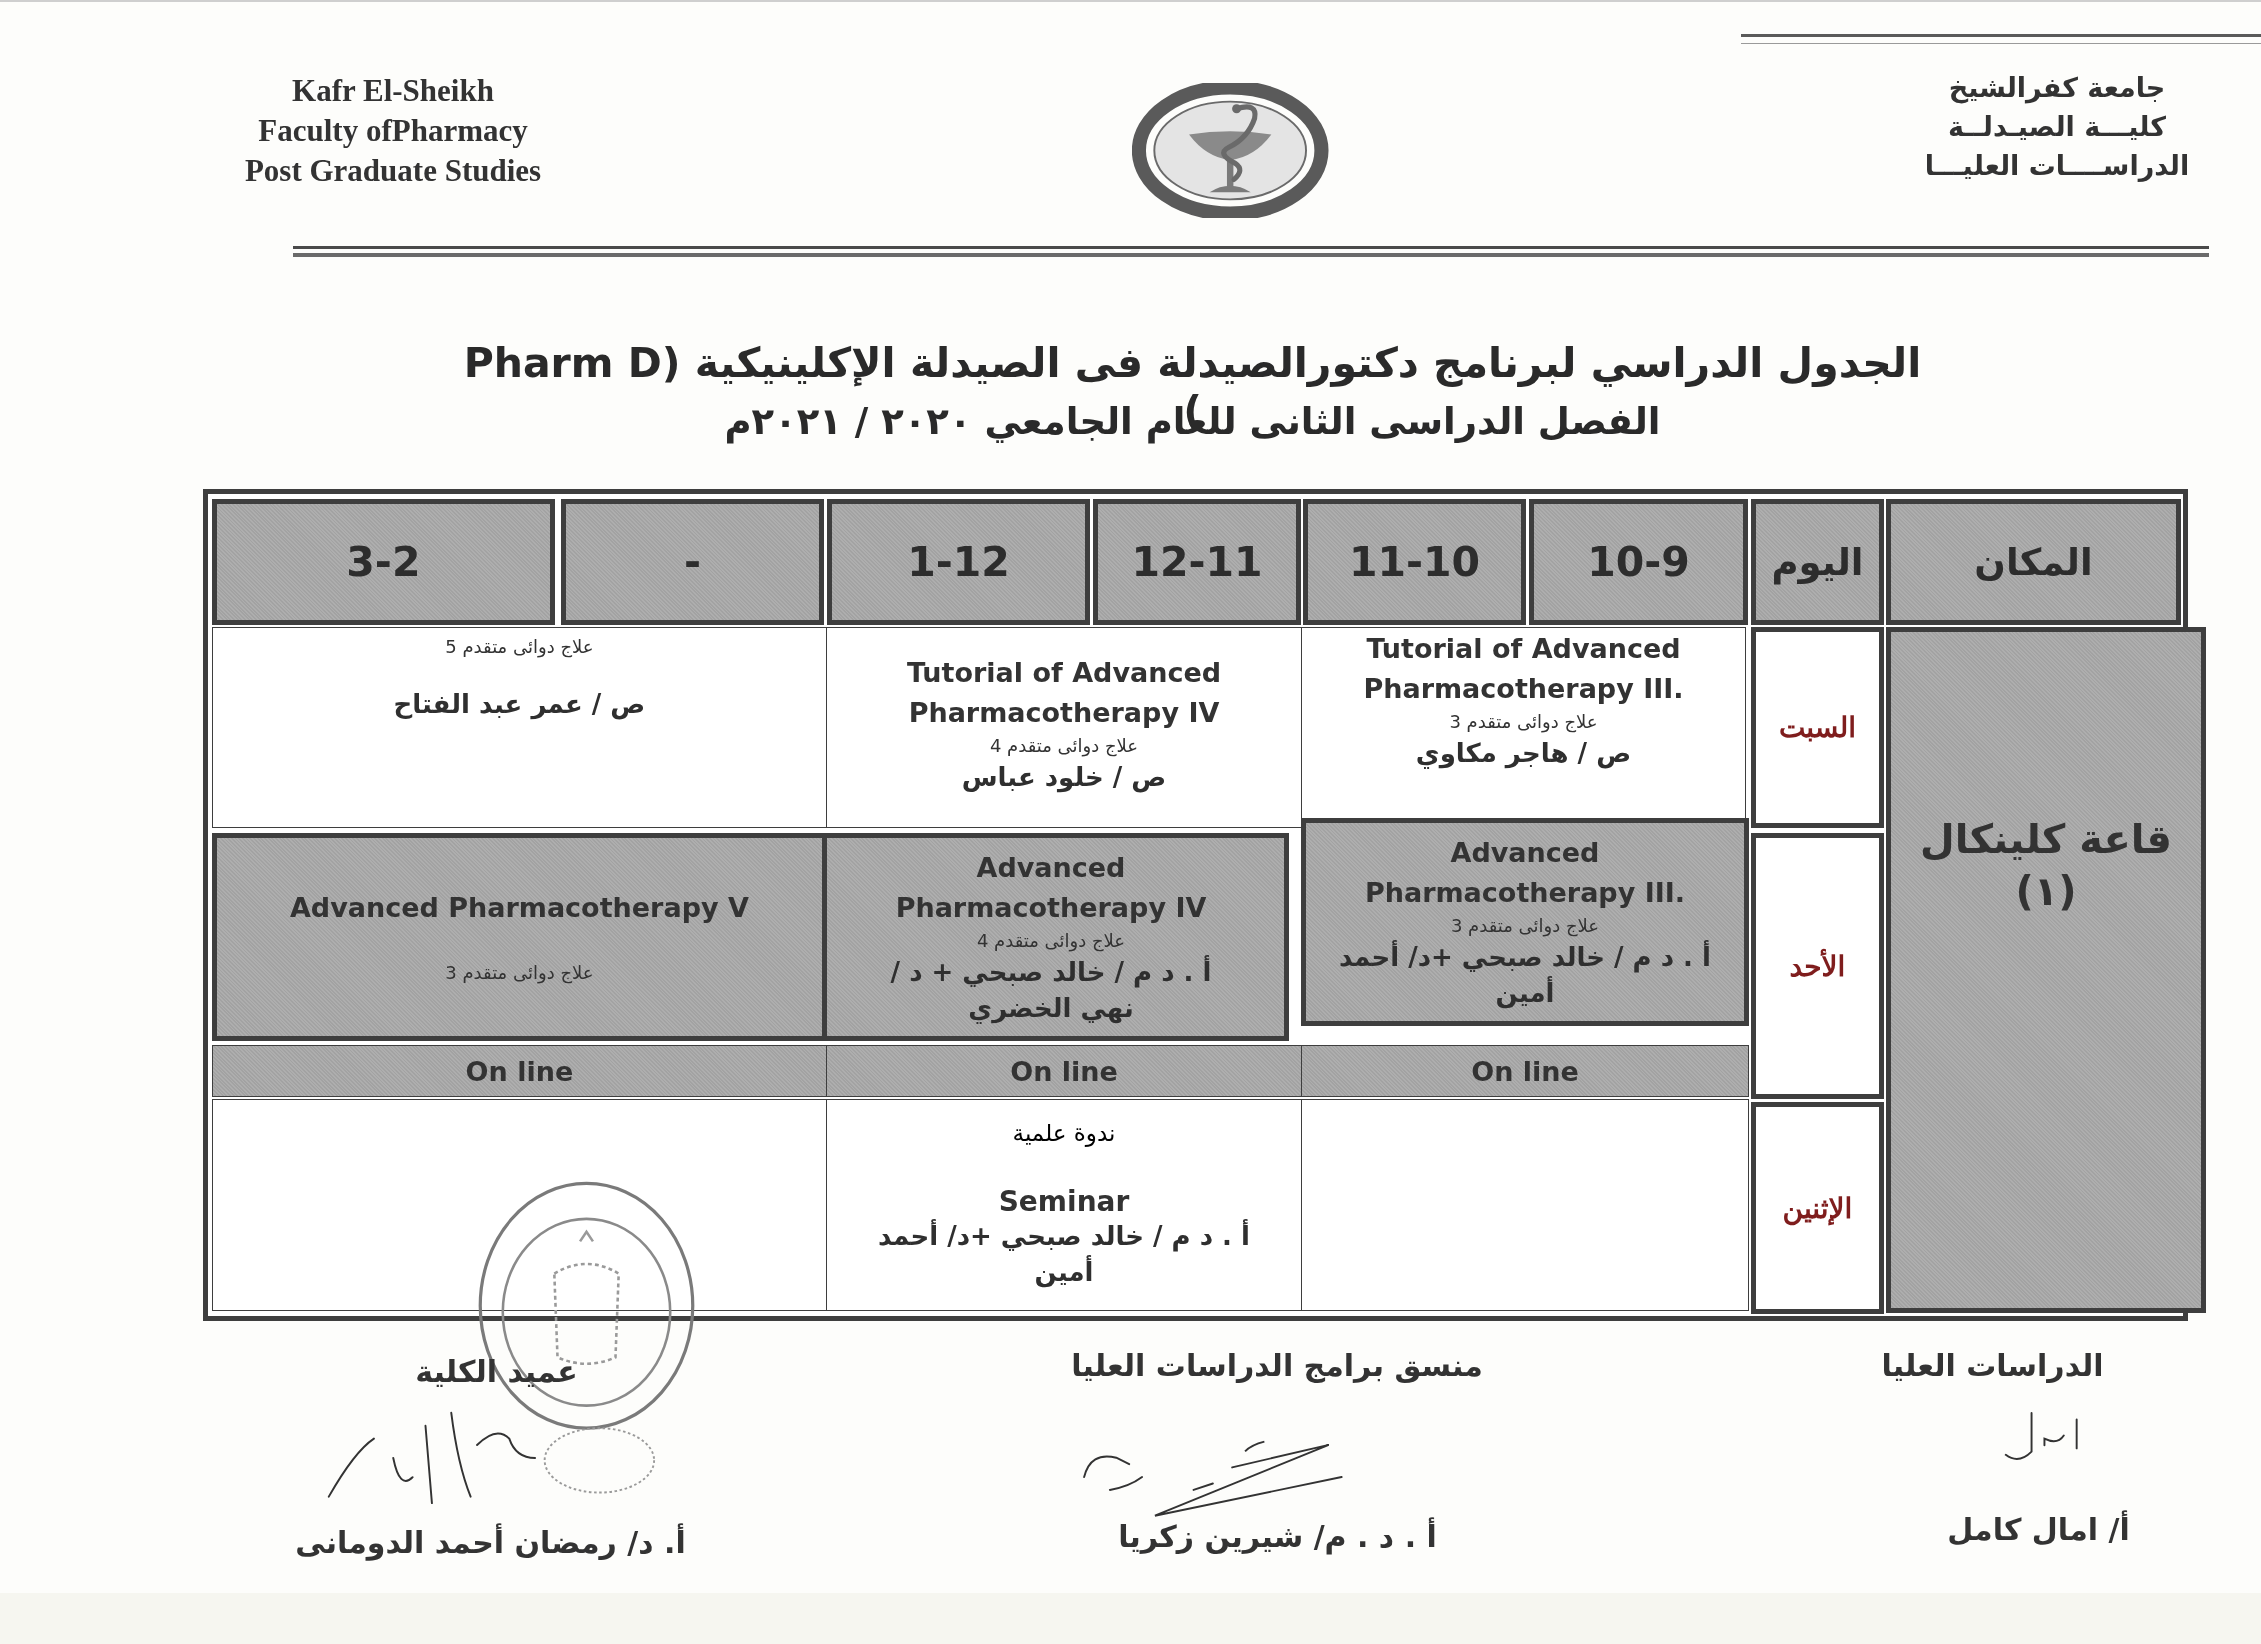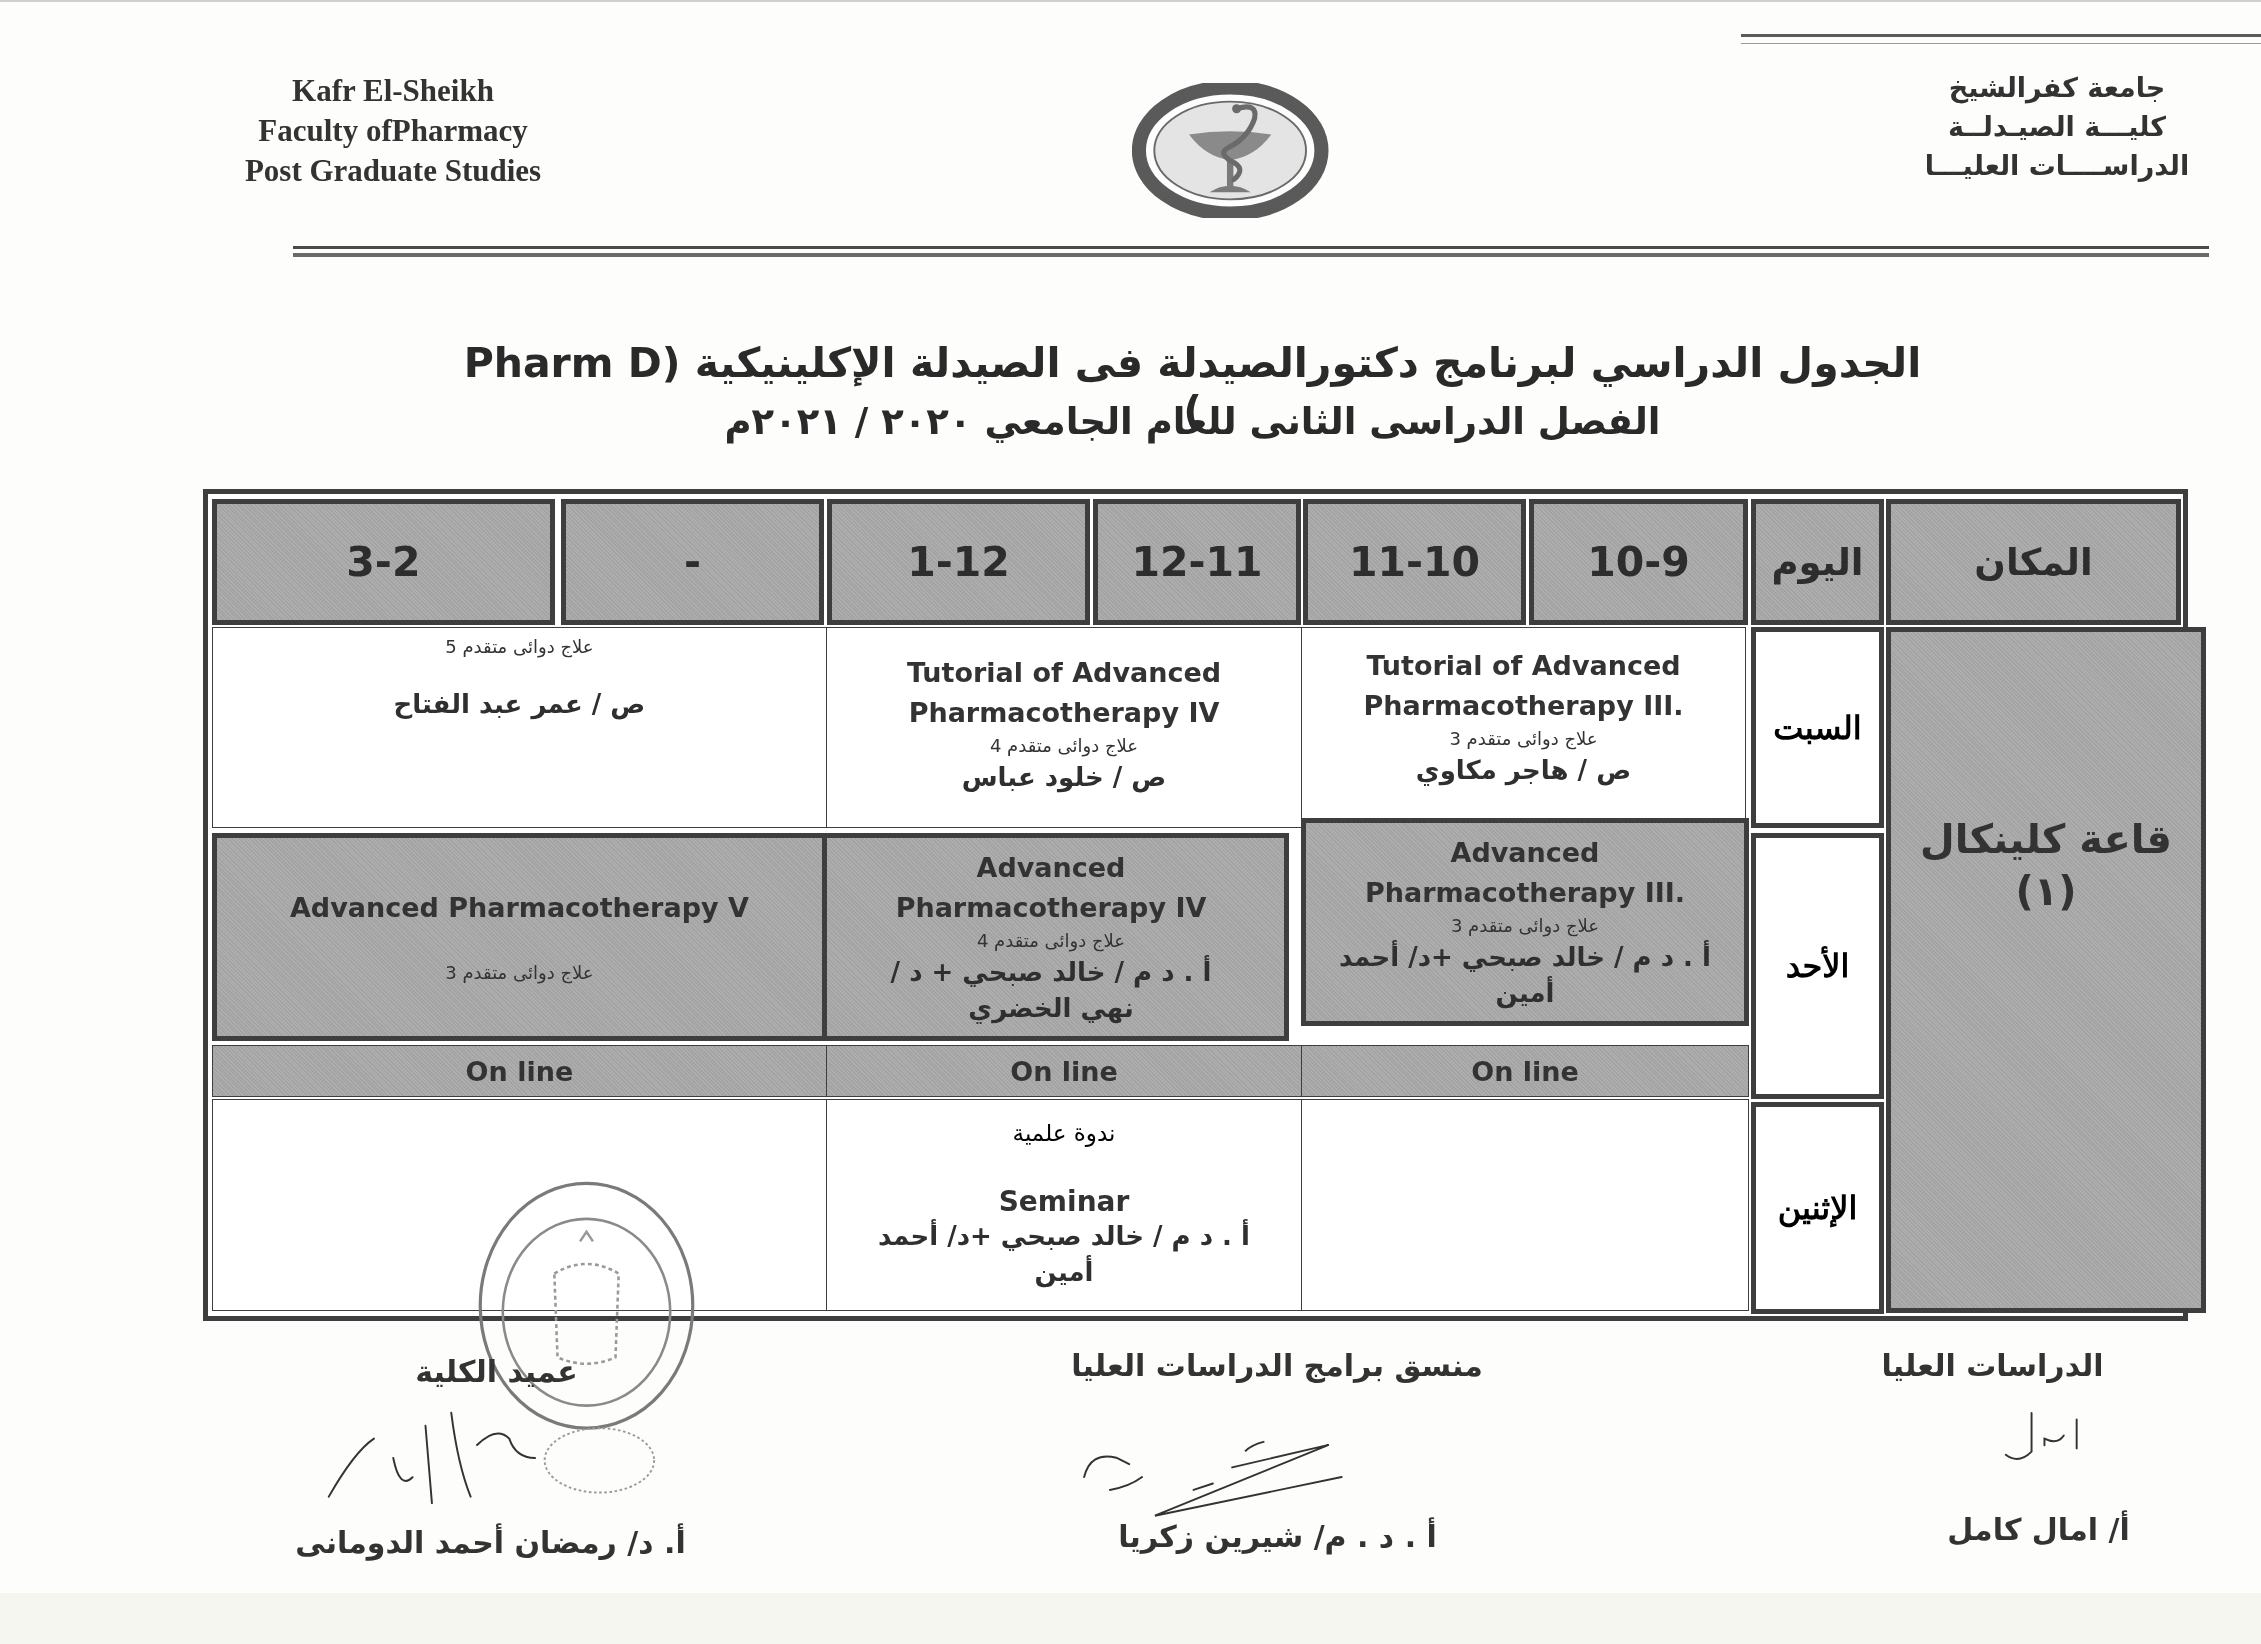--- a/index.html
+++ b/index.html
@@ -40,21 +40,21 @@
   .bd { border: 5.2px solid #3e3e3e; }
   .bd-thin { border: 1.3px solid #3e3e3e; }
 
   .hdr-text { font-family: "DejaVu Sans", sans-serif; font-weight: bold; font-size: 41px; color: #2d2d2d; }
   .hdr-ar { font-family: "DejaVu Sans", sans-serif; font-weight: bold; font-size: 37px; color: #2d2d2d; direction: rtl; }
 
   .course { font-family: "DejaVu Sans", sans-serif; font-weight: bold; font-size: 27px; line-height: 40px; color: #333; padding: 0 13px; }
   .course-ar { font-family: "DejaVu Sans", sans-serif; font-size: 18px; line-height: 26px; color: #333; direction: rtl; }
   .instructor { font-family: "DejaVu Sans", sans-serif; font-weight: bold; font-size: 26px; line-height: 36px; color: #2f2f2f; direction: rtl; padding: 0 19.3px; }
   .online { font-family: "DejaVu Sans", sans-serif; font-weight: bold; font-size: 27px; color: #333; }
-  .day { font-family: Liberation Serif, serif; font-weight: bold; font-size: 32px; color: #000000; direction: rtl; }
+  .day { font-family: Liberation Serif, serif; font-weight: bold; font-size: 28px; color: #7f1d1d; direction: rtl; }
   .room { font-family: "DejaVu Sans", sans-serif; font-weight: bold; font-size: 40px; line-height: 52px; color: #333; direction: rtl; }
   .seminar-ar { font-family: "DejaVu Sans", sans-serif; font-size: 23px; color: #000000; direction: rtl; margin-bottom: 39px; }
   .seminar-en { font-family: "DejaVu Sans", sans-serif; font-weight: bold; font-size: 28px; color: #333; }
 
   
   .sig-title { font-family: "DejaVu Sans", sans-serif; font-weight: bold; font-size: 30px; color: #333; direction: rtl; text-align: center; }
   .sig-name { font-family: "DejaVu Sans", sans-serif; font-weight: bold; font-size: 30px; color: #333; direction: rtl; text-align: center; }
 
   .stamp { left: 451px; top: 1177px; width: 271px; height: 322px; }
   .bottom-band { left: 0; top: 1593px; width: 2261px; height: 52px; background: #f6f6f0; }
@@ -126,21 +126,21 @@
   </div>
 
   <div class="cell gray bd" style="left:1678px; top:133px; width:320px; height:686px; justify-content:flex-start; padding-top:181px;">
     <span class="room">قاعة كلينكال</span>
     <span class="room">(١)</span>
   </div>
 
   <div class="cell white bd" style="left:1543px; top:133px; width:133px; height:201px;">
     <span class="day">السبت</span>
   </div>
-  <div class="cell white bd-thin" style="left:1093px; top:133px; width:445px; height:201px; justify-content:flex-start; padding-top:18px;">
+  <div class="cell white bd-thin" style="left:1093px; top:133px; width:445px; height:201px; justify-content:flex-start; padding-top:1px;">
     <span class="course" style="max-width:361px;">Tutorial of Advanced Pharmacotherapy III.</span>
     <span class="course-ar">علاج دوائى متقدم 3</span>
     <span class="instructor">ص / هاجر مكاوي</span>
   </div>
   <div class="cell white bd-thin" style="left:618px; top:133px; width:476px; height:201px; justify-content:flex-start; padding-top:24.5px;">
     <span class="course" style="max-width:348px;">Tutorial of Advanced Pharmacotherapy IV</span>
     <span class="course-ar">علاج دوائى متقدم 4</span>
     <span class="instructor">ص / خلود عباس</span>
   </div>
   <div class="cell white bd-thin" style="left:3.9px; top:133px; width:615px; height:201px; justify-content:flex-start; padding-top:6.4px;">

